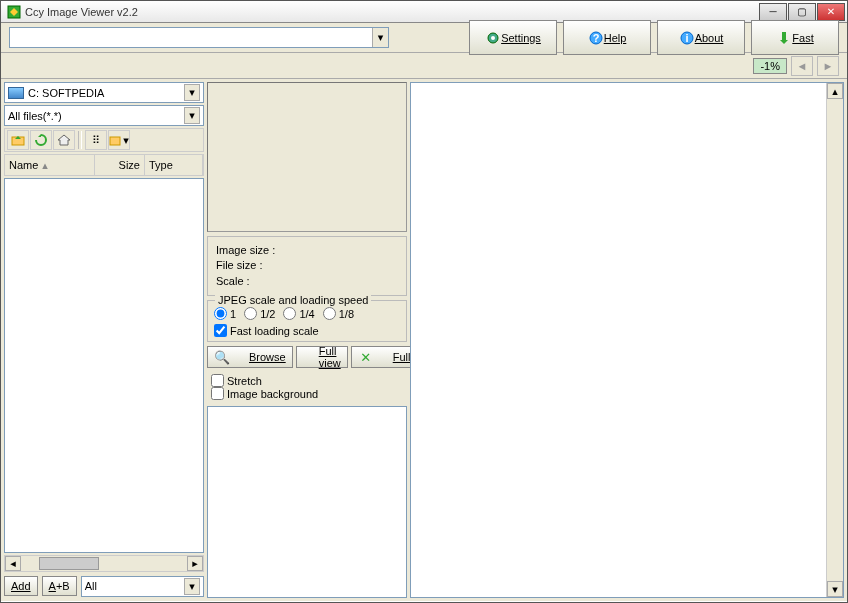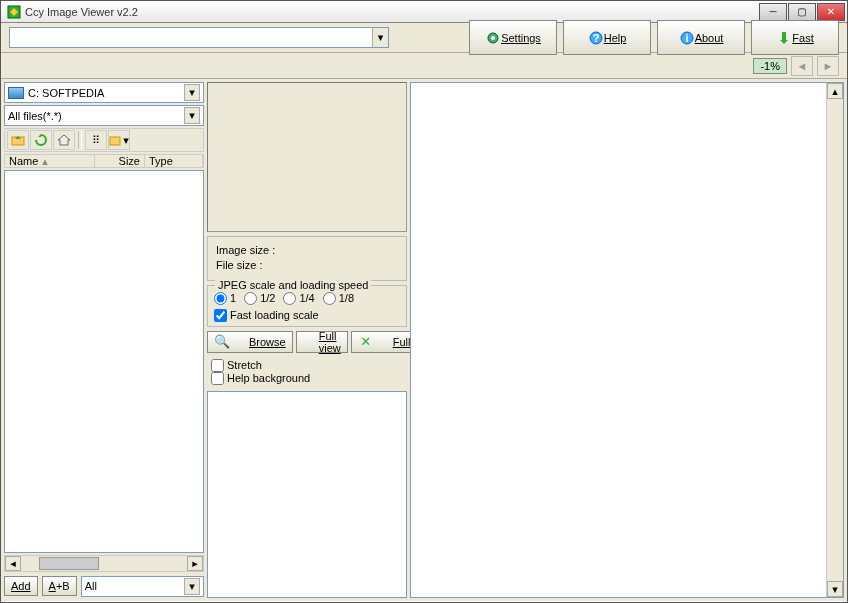--- a/index.html
+++ b/index.html
@@ -19,21 +19,21 @@
 .toolbar2 { height: 26px; background: #ece9d8; border-bottom: 1px solid #aaa; display: flex; align-items: center; justify-content: flex-end; padding: 0 8px; gap: 4px; }
 .zoom-badge { background: #c8e8c8; border: 1px solid #888; padding: 1px 6px; }
 .navbtn { width: 22px; height: 20px; border: 1px solid #bbb; background: #ece9d8; color: #999; display: flex; align-items: center; justify-content: center; }
 .body { display: flex; height: 522px; background: #ece9d8; padding: 3px; gap: 3px; }
 .col1 { width: 200px; display: flex; flex-direction: column; gap: 2px; }
 .combo { height: 21px; background: #fff; border: 1px solid #7f9db9; display: flex; align-items: center; padding: 0 3px; }
 .combo .dd { width: 16px; height: 17px; background: #ece9d8; border: 1px solid #aaa; margin-left: auto; display: flex; align-items: center; justify-content: center; }
 .minibar { height: 24px; border: 1px solid #ccc; display: flex; align-items: center; padding: 0 2px; gap: 1px; }
 .mbtn { width: 22px; height: 20px; border: 1px solid #ccc; background: #ece9d8; display: flex; align-items: center; justify-content: center; }
 .sep { width: 4px; height: 18px; border-left: 1px solid #bbb; border-right: 1px solid #fff; margin: 0 2px; }
-.filehdr { height: 14px; display: flex; border: 1px solid #ccc; background: #ece9d8; }
+.filehdr { height: 22px; display: flex; border: 1px solid #ccc; background: #ece9d8; }
 .fh { border-right: 1px solid #ccc; padding: 1px 4px; display: flex; align-items: center; }
 .filelist { flex: 1; background: #fff; border: 1px solid #7f9db9; }
 .hscroll { height: 17px; background: #ece9d8; border: 1px solid #ccc; display: flex; align-items: center; }
 .hscroll .thumb { width: 60px; height: 13px; background: #ccc; border: 1px solid #999; margin-left: 18px; }
 .hscroll .arr { width: 16px; height: 15px; border: 1px solid #aaa; display: flex; align-items: center; justify-content: center; }
 .botbar { height: 24px; display: flex; align-items: center; gap: 4px; padding: 2px 0; }
 .sbtn { height: 20px; padding: 0 6px; border: 1px solid #888; background: linear-gradient(#fff,#e0e0d0); display: flex; align-items: center; }
 .sbtn .u { text-decoration: underline; }
 .col2 { width: 200px; display: flex; flex-direction: column; gap: 4px; }
 .preview { height: 150px; background: #ece9d8; border: 1px solid #999; border-top-color: #777; border-left-color: #777; }
@@ -184,20 +184,21 @@
         <span class="dd">▾</span>
       </div>
     </div>
   </div>
 
   <div class="col2">
     <div class="preview"></div>
     <div class="infobox">
       <div>Image size :</div>
       <div>File size :</div>
+      <div>Scale :</div>
     </div>
     <div class="group">
       <span class="legend">JPEG scale and loading speed</span>
       <div class="radios">
         <label class="radio">
             <input type="radio" checked="" style="">
             <span>1</span>
           </label>
         <label class="radio">
             <input type="radio" style="">
@@ -230,21 +231,21 @@
           <span class="u">Full</span>
         </div>
     </div>
     <div class="checks">
       <label class="check">
           <input type="checkbox" style="">
           <span>Stretch</span>
         </label>
       <label class="check">
           <input type="checkbox" style="">
-          <span>Help background</span>
+          <span>Image background</span>
         </label>
     </div>
     <div class="thumbs"></div>
   </div>
 
   <div class="col3">
     <div class="vscroll">
       <div class="arr">▴</div>
       <div class="track"></div>
       <div class="arr">▾</div>

